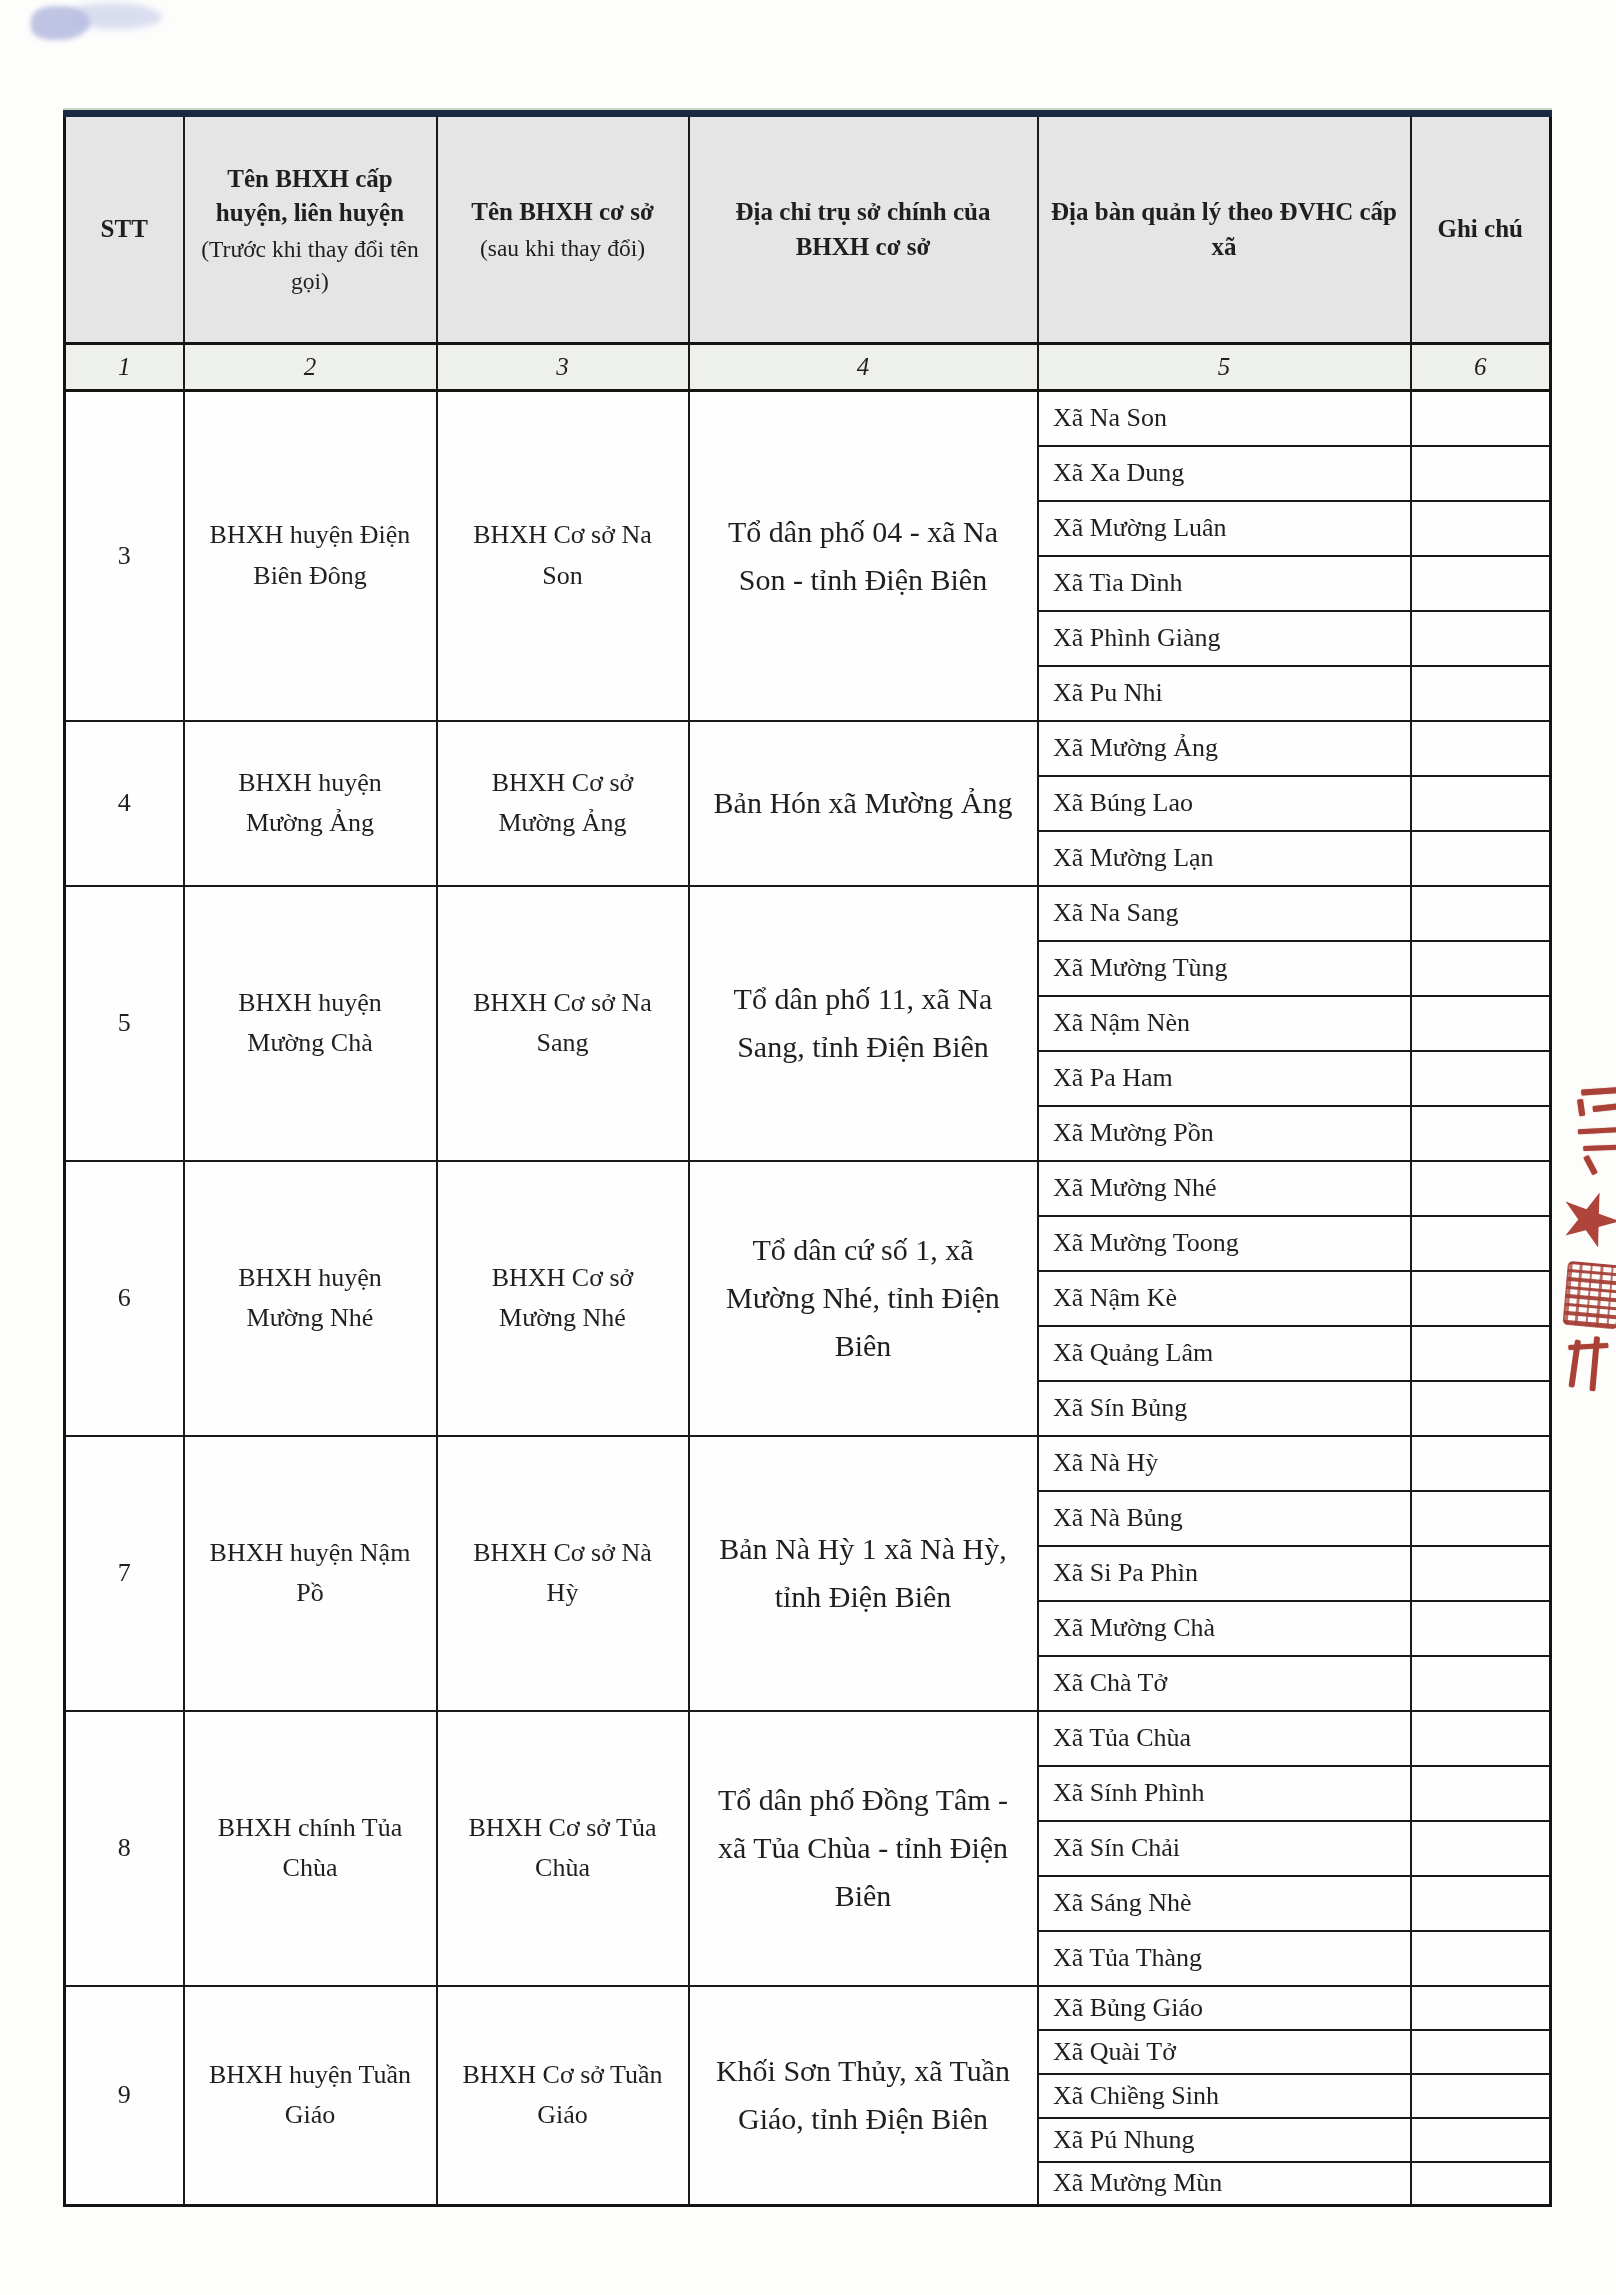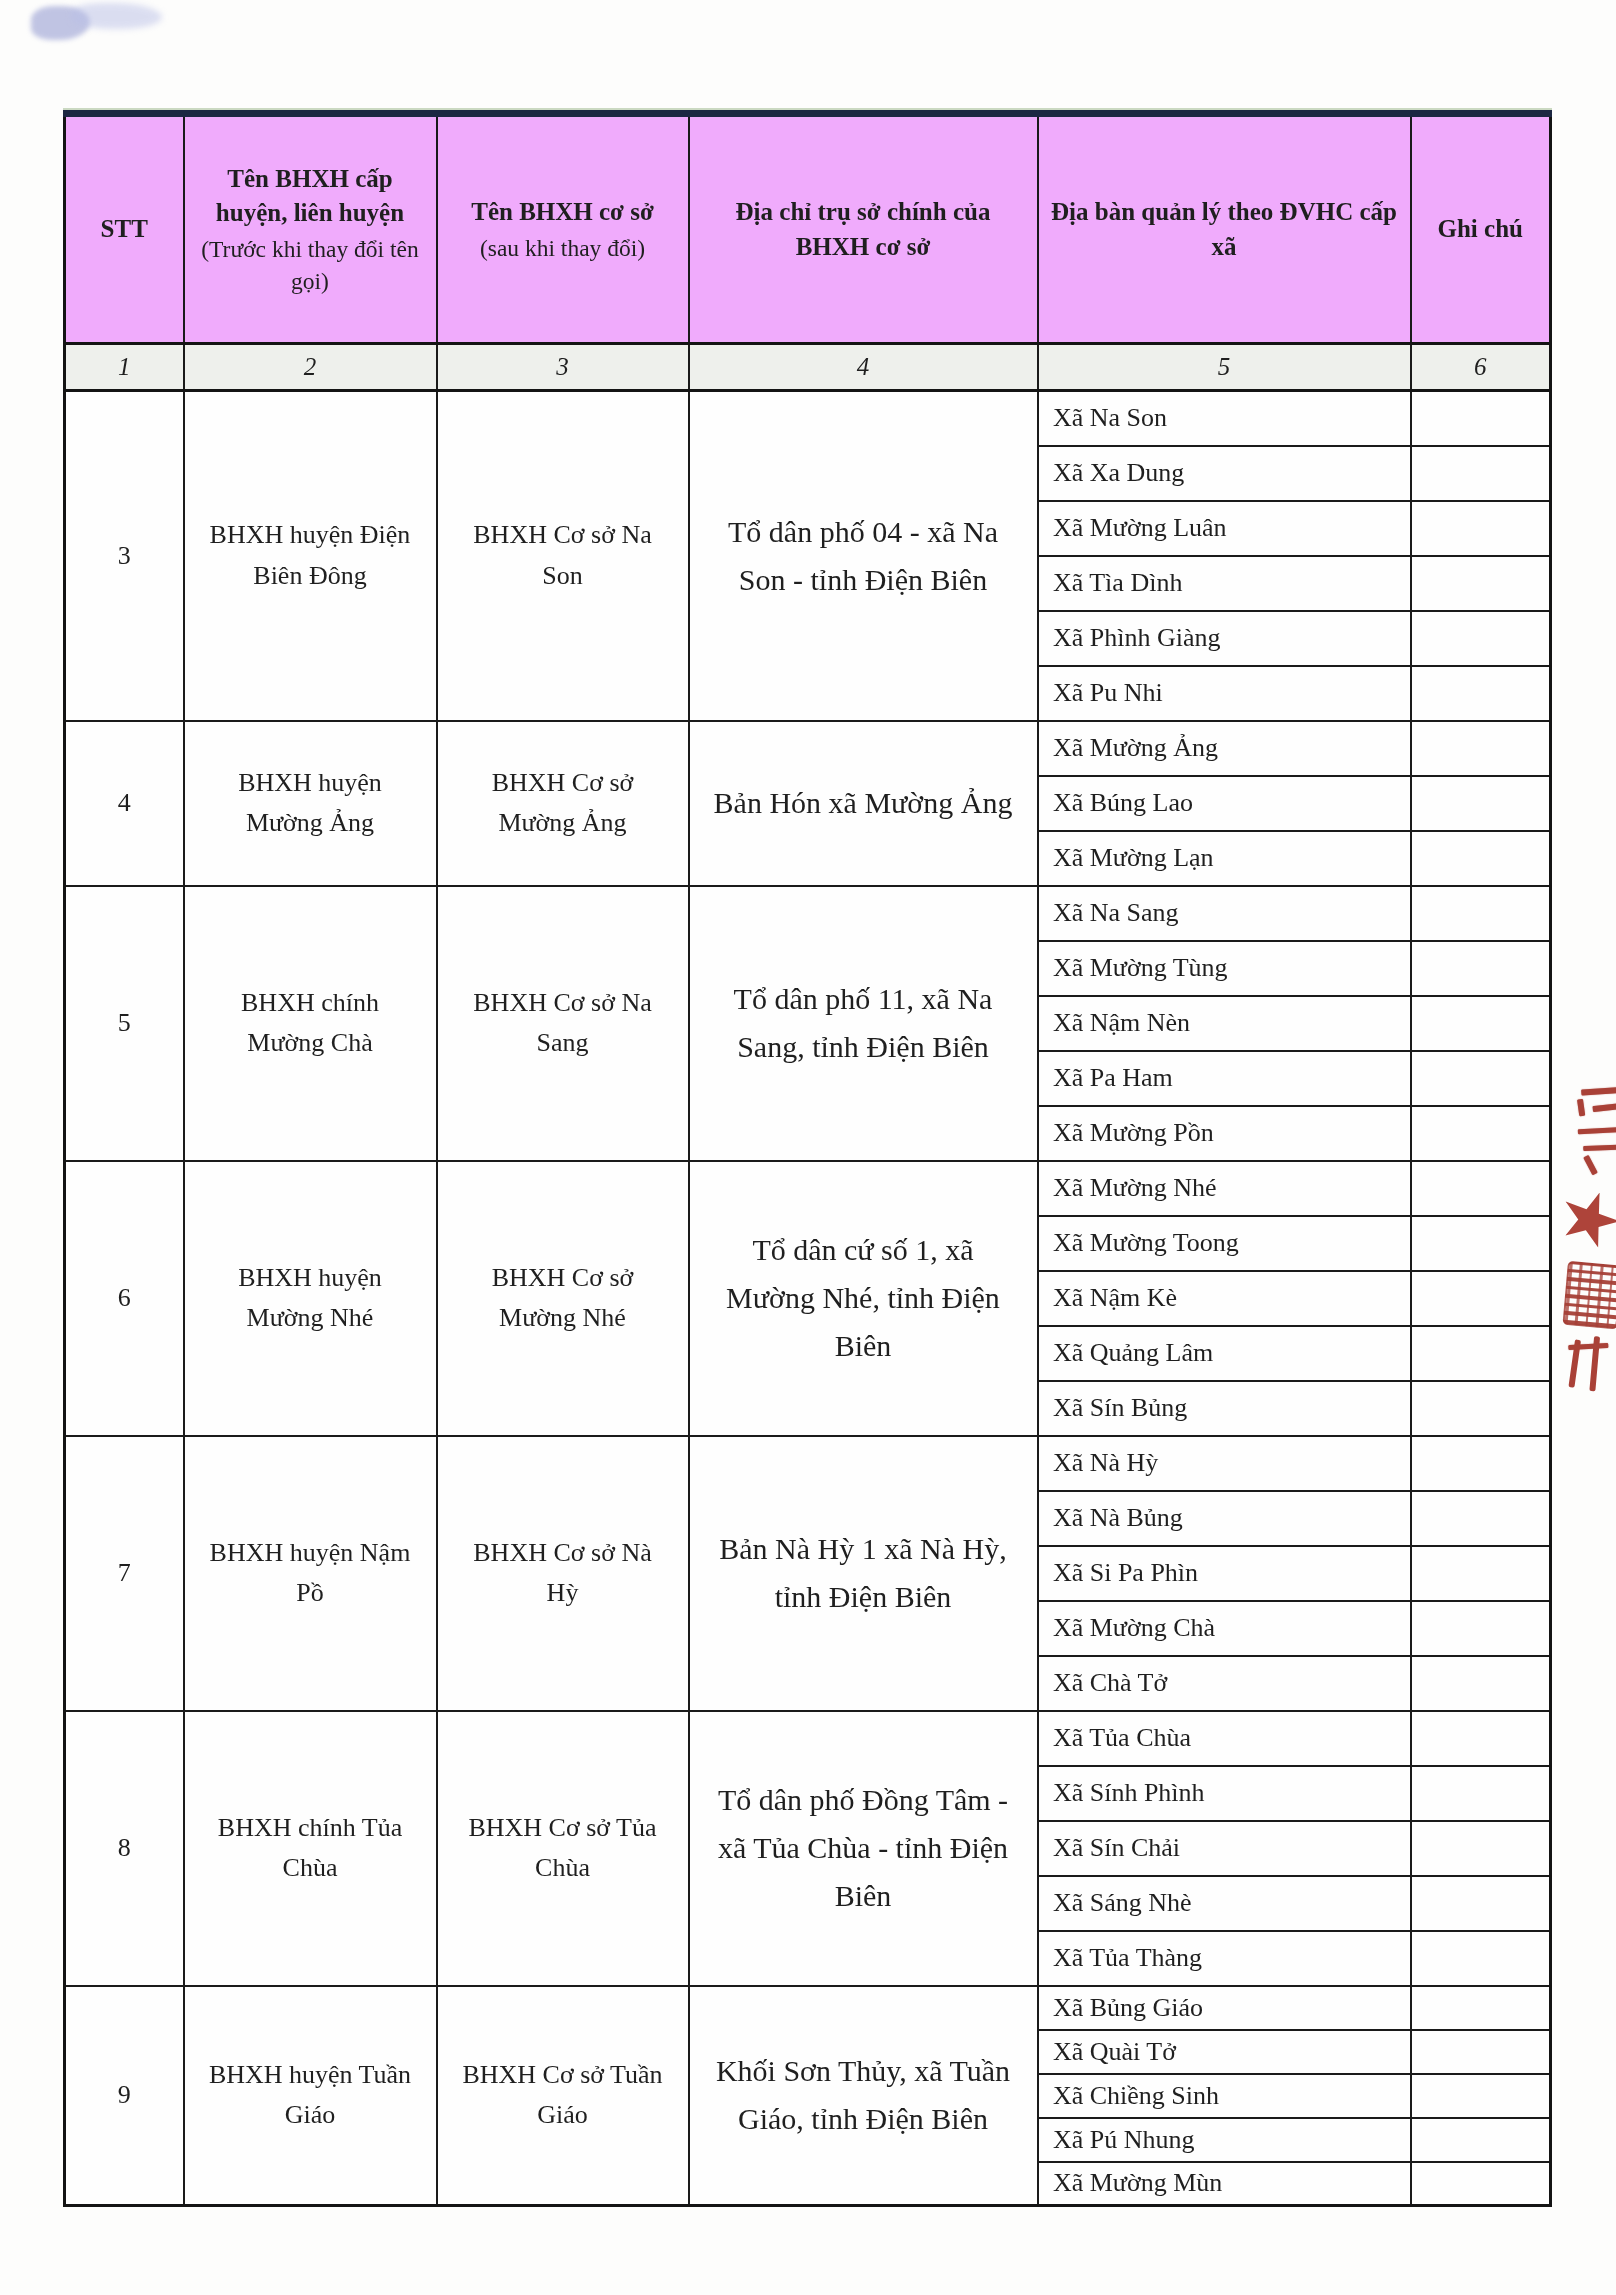--- a/index.html
+++ b/index.html
@@ -29,21 +29,21 @@
     padding: 2.6px 6.5px;
     vertical-align: middle;
     overflow: hidden;
   }
   tr.head { height: 230px; }
   tr.head th {
     font-weight: bold;
     font-size: 25px;
     line-height: 1.38;
     text-align: center;
-    background: #f0abfc;
+    background: #e5e5e5;
     border-bottom: 3.9px solid #141414;
   }
   .head-sub { display: block; font-weight: normal; font-size: 23.5px; margin-top: 2px; }
   tr.idx { height: 47px; }
   tr.idx td {
     text-align: center;
     font-style: italic;
     font-size: 25px;
     background: #eef0ec;
     border-bottom: 3.9px solid #141414;
@@ -186,21 +186,21 @@
         <tr style="height: 55px;">
           <td class="cell-commune">Xã Búng Lao</td>
           <td class="cell-note"></td>
         </tr>
         <tr style="height: 55px;">
           <td class="cell-commune">Xã Mường Lạn</td>
           <td class="cell-note"></td>
         </tr>
         <tr style="height: 55px;">
           <td class="cell-stt" rowspan="5">5</td>
-          <td class="cell-old-name" rowspan="5">BHXH chính Mường Chà</td>
+          <td class="cell-old-name" rowspan="5">BHXH huyện Mường Chà</td>
           <td class="cell-new-name" rowspan="5">BHXH Cơ sở Na Sang</td>
           <td class="cell-address" rowspan="5">Tổ dân phố 11, xã Na Sang, tỉnh Điện Biên</td>
           <td class="cell-commune">Xã Na Sang</td>
           <td class="cell-note"></td>
         </tr>
         <tr style="height: 55px;">
           <td class="cell-commune">Xã Mường Tùng</td>
           <td class="cell-note"></td>
         </tr>
         <tr style="height: 55px;">

